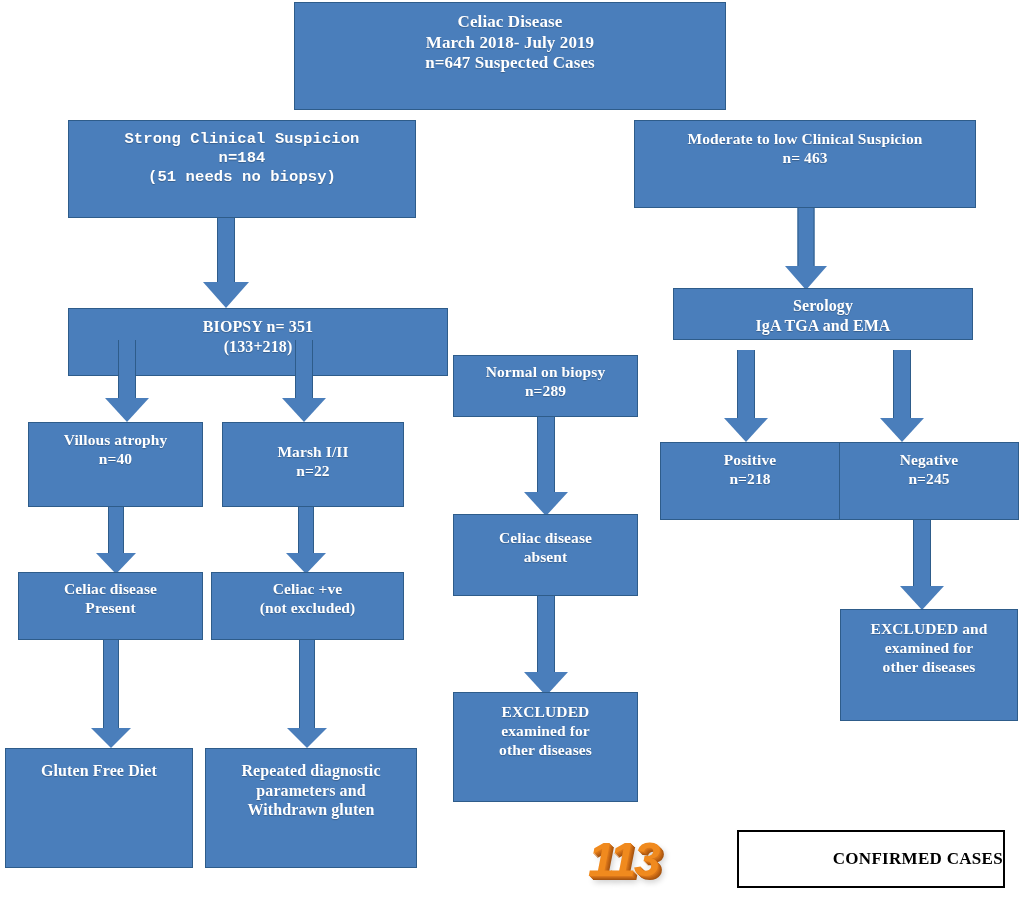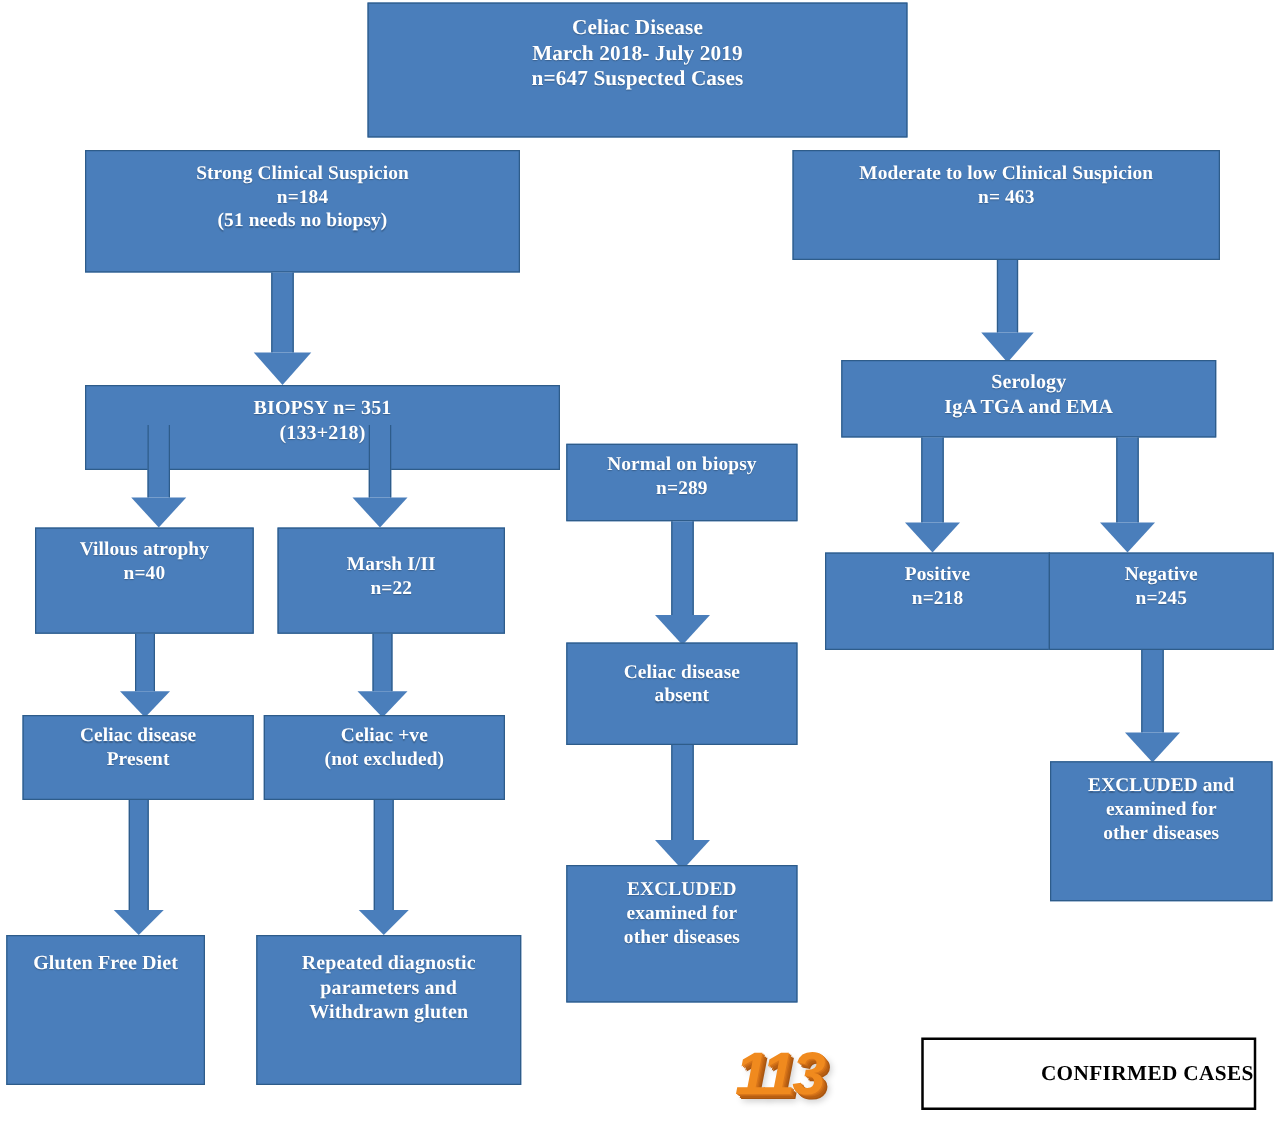--- a/index.html
+++ b/index.html
@@ -93,21 +93,21 @@
 <body>
 
 <div id="canvas">
 
   <div class="node" style="left:294px; top:2px; width:432px; height:108px; font-size:17px; padding-top:9px;">
     <span class="ln">Celiac Disease</span>
     <span class="ln">March 2018- July 2019</span>
     <span class="ln">n=647 Suspected Cases</span>
   </div>
 
-  <div class="node" style="left:68px; top:120px; width:348px; height:98px; font-size:15.5px; padding-top:9px;">
+  <div class="node" style="left:68px; top:120px; width:348px; height:98px; font-size:15.5px; padding-top:9px;font-family:Liberation Mono, monospace;">
     <span class="ln">Strong Clinical Suspicion</span>
     <span class="ln">n=184</span>
     <span class="ln">(51 needs no biopsy)</span>
   </div>
 
   <div class="node" style="left:634px; top:120px; width:342px; height:88px; font-size:15.5px; padding-top:9px;">
     <span class="ln">Moderate to low Clinical Suspicion</span>
     <span class="ln">n=  463</span>
   </div>
 
@@ -119,21 +119,21 @@
   <div class="arrow" style="left:785px; top:208px; width:42px; height:82px;">
     <div class="shaft" style="width:17px; height:58px;"></div>
     <div class="head" style="border-left:21px solid transparent; border-right:21px solid transparent; border-top:24px solid #4a7ebb;"></div>
   </div>
 
   <div class="node" style="left:68px; top:308px; width:380px; height:68px; font-size:16px; padding-top:8px;">
     <span class="ln">BIOPSY n= 351</span>
     <span class="ln">(133+218)</span>
   </div>
 
-  <div class="node" style="left:673px; top:288px; width:300px; height:62px; font-size:16px; padding-top:7px;">
+  <div class="node" style="left:673px; top:288px; width:300px; height:52px; font-size:16px; padding-top:7px;">
     <span class="ln">Serology</span>
     <span class="ln">IgA TGA and EMA</span>
   </div>
 
   <div class="arrow" style="left:105px; top:340px; width:44px; height:82px;">
     <div class="shaft" style="width:18px; height:58px;"></div>
     <div class="head" style="border-left:22px solid transparent; border-right:22px solid transparent; border-top:24px solid #4a7ebb;"></div>
   </div>
 
   <div class="arrow" style="left:282px; top:340px; width:44px; height:82px;">
@@ -230,21 +230,21 @@
     <div class="shaft" style="width:16px; height:88px;"></div>
     <div class="head" style="border-left:20px solid transparent; border-right:20px solid transparent; border-top:20px solid #4a7ebb;"></div>
   </div>
 
   <div class="node" style="left:453px; top:692px; width:185px; height:110px; font-size:15.5px; padding-top:10px;">
     <span class="ln">EXCLUDED</span>
     <span class="ln">examined for</span>
     <span class="ln">other diseases</span>
   </div>
 
-  <div class="node" style="left:5px; top:748px; width:159px; height:120px; font-size:16px; padding-top:12px;">
+  <div class="node" style="left:5px; top:748px; width:188px; height:120px; font-size:16px; padding-top:12px;">
     <span class="ln">Gluten Free Diet</span>
   </div>
 
   <div class="node" style="left:205px; top:748px; width:212px; height:120px; font-size:16px; padding-top:12px;align-items:center;">
     <span class="ln">Repeated diagnostic</span>
     <span class="ln">parameters and</span>
     <span class="ln">Withdrawn gluten</span>
   </div>
 
   <div class="watermark" style="left:588px; top:832px; font-size:48px;">113</div>

